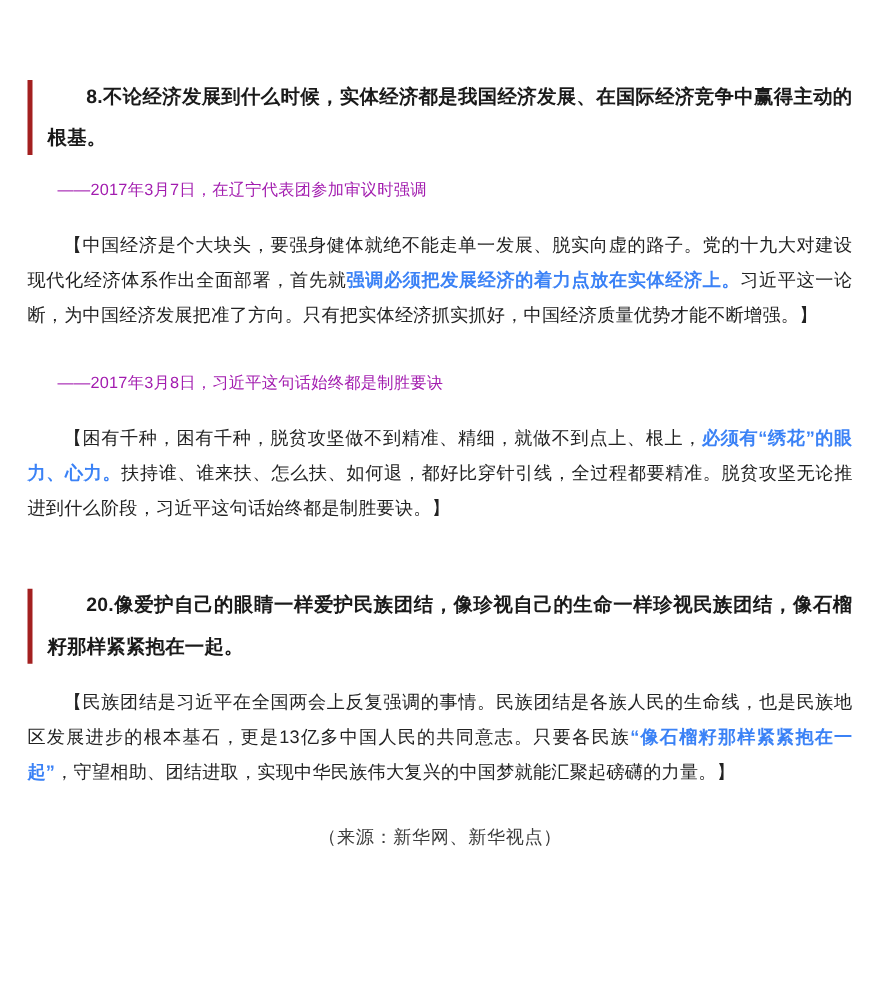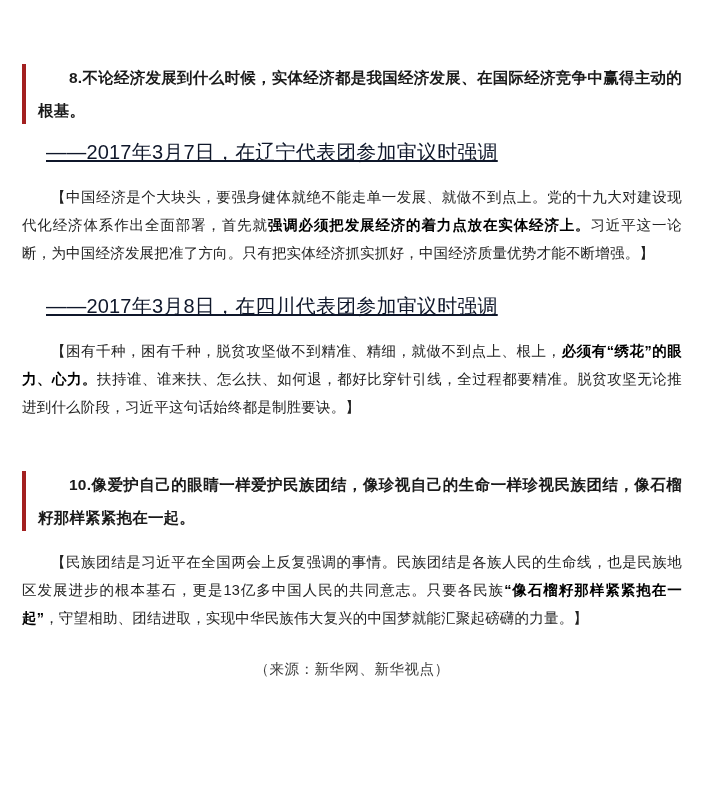--- a/index.html
+++ b/index.html
@@ -44,41 +44,40 @@
     line-height: 33px;
     font-weight: bold;
     color: #1a1a1a;
     text-align: justify;
     text-indent: 2em;
     letter-spacing: 0.2px;
     margin-top: 47px;
   }
   
   .source {
-    color: #0f172a;
-    font-size: 20px;
+    color: #a21caf;
+    font-size: 13px;
     line-height: 22px;
     padding-left: 24px;
     margin-bottom: 20px;
     letter-spacing: 0.2px;
-    text-decoration: underline;
   }
   
   .quote {
     font-size: 14.5px;
     line-height: 28px;
     color: #222222;
     text-align: justify;
     text-indent: 2em;
     margin-bottom: 28px;
     letter-spacing: 0.2px;
   }
   .quote b {
     font-weight: bold;
-    color: #000000;
+    color: #3b82f6;
   }
   .footer {
     text-align: center;
     font-size: 14.5px;
     color: #3d3d3d;
     margin-top: 18px;
     letter-spacing: 0.5px;
     font-family: Liberation Serif, serif;
   }
 </style>
@@ -86,31 +85,31 @@
 <body>
 
 <div class="page">
 
   <div class="entry">
     <div class="headline">
       <span class="bar"></span>
       <div class="text">8.不论经济发展到什么时候，实体经济都是我国经济发展、在国际经济竞争中赢得主动的根基。</div>
     </div>
     <div class="source">——2017年3月7日，在辽宁代表团参加审议时强调</div>
-    <div class="quote"><span>【中国经济是个大块头，要强身健体就绝不能走单一发展、就做不到点上。党的十九大对建设现代化经济体系作出全面部署，首先就</span><b>强调必须把发展经济的着力点放在实体经济上。</b><span>习近平这一论断，为中国经济发展把准了方向。只有把实体经济抓实抓好，中国经济质量优势才能不断增强。】</span></div>
+    <div class="quote"><span>【中国经济是个大块头，要强身健体就绝不能走单一发展、脱实向虚的路子。党的十九大对建设现代化经济体系作出全面部署，首先就</span><b>强调必须把发展经济的着力点放在实体经济上。</b><span>习近平这一论断，为中国经济发展把准了方向。只有把实体经济抓实抓好，中国经济质量优势才能不断增强。】</span></div>
   </div>
 
   <div class="entry">
-    <div class="source">——2017年3月8日，在四川代表团参加审议时强调</div>
+    <div class="source">——2017年3月8日，习近平这句话始终都是制胜要诀</div>
     <div class="quote"><span>【困有千种，困有千种，脱贫攻坚做不到精准、精细，就做不到点上、根上，</span><b>必须有“绣花”的眼力、心力。</b><span>扶持谁、谁来扶、怎么扶、如何退，都好比穿针引线，全过程都要精准。脱贫攻坚无论推进到什么阶段，习近平这句话始终都是制胜要诀。】</span></div>
   </div>
 
   <div class="entry">
     <div class="headline">
       <span class="bar"></span>
-      <div class="text">10.像爱护自己的眼睛一样爱护民族团结，像珍视自己的生命一样珍视民族团结，像石榴籽那样紧紧抱在一起。</div>
+      <div class="text">20.像爱护自己的眼睛一样爱护民族团结，像珍视自己的生命一样珍视民族团结，像石榴籽那样紧紧抱在一起。</div>
     </div>
     <div class="quote"><span>【民族团结是习近平在全国两会上反复强调的事情。民族团结是各族人民的生命线，也是民族地区发展进步的根本基石，更是13亿多中国人民的共同意志。只要各民族</span><b>“像石榴籽那样紧紧抱在一起”</b><span>，守望相助、团结进取，实现中华民族伟大复兴的中国梦就能汇聚起磅礴的力量。】</span></div>
   </div>
 
   <div class="footer">（来源：新华网、新华视点）</div>
 
 </div>
 
 </body></html>

